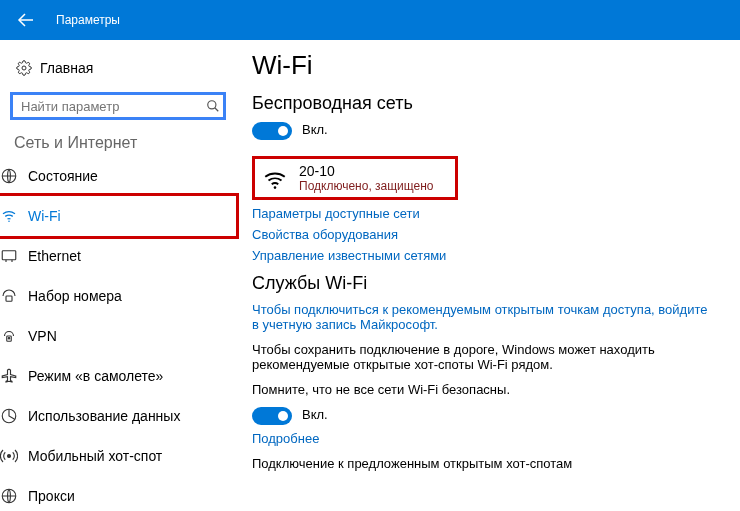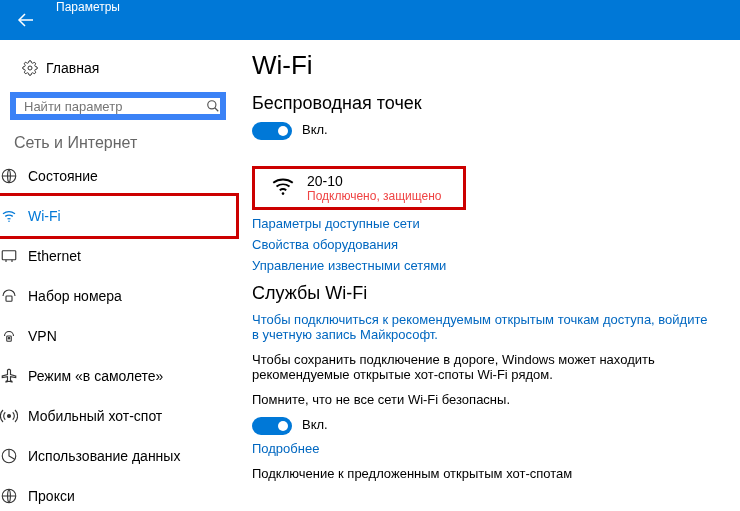--- a/index.html
+++ b/index.html
@@ -1,46 +1,46 @@
 <!DOCTYPE html>
 <html><head>
 <meta charset="utf-8">
 <style>
 html,body{margin:0;padding:0;font-family:"Segoe UI",Arial,sans-serif;font-size:14px;color:#000;background:#fff}
 .window{width:740px;height:511px;overflow:hidden;position:relative}
-.titlebar{height:40px;background:#0078d7;color:#fff;display:flex;padding:0}
+.titlebar{height:40px;background:#0078d7;color:#fff;display:flex;align-items:center;padding:0}
 .back-btn{width:52px;height:40px;display:flex;align-items:center;justify-content:center;cursor:pointer}
 .back-btn svg{stroke:#fff}
 .titlebar-label{font-size:12px;margin-left:4px}
 .body{display:flex;height:calc(100% - 40px)}
 .sidebar{width:236px;padding:10px 0 0 0;box-sizing:border-box}
-.home-item{display:flex;align-items:center;height:36px;padding-left:22px;cursor:pointer}
+.home-item{display:flex;align-items:center;height:36px;padding-left:16px;cursor:pointer}
 .home-item .icon{width:24px;display:flex;align-items:center;justify-content:flex-start}
 .search-wrap{margin:6px 10px 14px 10px}
-.search-box{width:100%;height:28px;border:6px solid #3b82f6;padding:0 28px 0 8px;box-sizing:border-box;font-size:13px;color:#555;outline:none}
+.search-box{width:100%;height:28px;border:3px solid #3b82f6;padding:0 28px 0 8px;box-sizing:border-box;font-size:13px;color:#555;outline:none}
 .search-holder{position:relative}
 .search-icon{position:absolute;right:6px;top:50%;transform:translateY(-50%)}
 .group-label{padding:0 10px 4px 14px;color:#666;font-size:16px}
 .nav-item{display:flex;align-items:center;height:40px;cursor:pointer;color:#000}
 .nav-item.active{color:#0078d7}
 .nav-item .icon{width:28px;display:flex;align-items:center}
 .nav-item .label{font-size:14px}
 .highlight-red{outline:3px solid #c00}
 .highlight-red-box{border:3px solid #c00}
 .content{flex:1;padding:10px 26px 0 16px;box-sizing:border-box;overflow:hidden}
 .h1{font-size:26px;font-weight:300;margin:0 0 12px 0}
 .h2{font-size:18px;font-weight:400;margin:10px 0 8px 0}
 .toggle-row{display:flex;margin-bottom:6px}
 .toggle{width:40px;height:18px;border-radius:10px;background:#0078d7;position:relative;margin-right:10px;cursor:pointer}
 .toggle .knob{width:10px;height:10px;background:#fff;border-radius:50%;position:absolute;top:4px;right:4px}
 .toggle-label{font-size:13px}
-.conn-box{display:flex;align-items:flex-start;margin-top:26px;margin-bottom:6px;padding:4px 6px 4px 12px;width:190px}
+.conn-box{display:flex;align-items:flex-end;margin-top:16px;margin-bottom:6px;padding:4px 6px 4px 4px;width:190px}
 .wifi-big-icon{width:32px;display:flex;justify-content:center;margin-right:8px}
 .conn-texts .ssid{font-size:14px}
-.conn-texts .status{font-size:12px;color:#ef4444}
+.conn-texts .status{font-size:12px;color:#7f1d1d}
 .link{color:#0067c0;font-size:13px;margin:6px 0;cursor:pointer;display:block}
 .p{font-size:13px;margin:10px 0}
 svg{display:block}
 </style>
 </head>
 <body>
 <div class="window">
 
 <div class="titlebar">
   <div class="back-btn">
@@ -138,52 +138,52 @@
         <svg width="18" height="18" viewBox="0 0 24 24" fill="none" stroke="#333" stroke-width="1.5">
               <path d="M21 12l-7-2V4l-2-1-2 1v6l-7 2v2l7-1v5l-2 1v1l4-1 4 1v-1l-2-1v-5l7 1z" fill="none"></path>
             </svg>
       </span>
       <span class="label">Режим «в самолете»</span>
     </div>
 
     <div class="nav-item">
       <span class="icon">
         <svg width="18" height="18" viewBox="0 0 24 24" fill="none" stroke="#333" stroke-width="1.5">
+              <circle cx="12" cy="12" r="9"></circle>
+              <path d="M12 3v9l7 4"></path>
+            </svg>
+      </span>
+      <span class="label">Использование данных</span>
+    </div>
+
+    <div class="nav-item">
+      <span class="icon">
+        <svg width="18" height="18" viewBox="0 0 24 24" fill="none" stroke="#333" stroke-width="1.5">
               <circle cx="12" cy="12" r="2" fill="#333"></circle>
               <path d="M7 7a7 7 0 0 0 0 10M17 7a7 7 0 0 1 0 10M4 4a11 11 0 0 0 0 16M20 4a11 11 0 0 1 0 16"></path>
             </svg>
       </span>
       <span class="label">Мобильный хот-спот</span>
     </div>
 
     <div class="nav-item">
       <span class="icon">
         <svg width="18" height="18" viewBox="0 0 24 24" fill="none" stroke="#333" stroke-width="1.5">
               <circle cx="12" cy="12" r="9"></circle>
-              <path d="M12 3v9l7 4"></path>
-            </svg>
-      </span>
-      <span class="label">Использование данных</span>
-    </div>
-
-    <div class="nav-item">
-      <span class="icon">
-        <svg width="18" height="18" viewBox="0 0 24 24" fill="none" stroke="#333" stroke-width="1.5">
-              <circle cx="12" cy="12" r="9"></circle>
               <path d="M3 12h18M12 3c2.5 3 2.5 15 0 18M12 3c-2.5 3-2.5 15 0 18"></path>
             </svg>
       </span>
       <span class="label">Прокси</span>
     </div>
   </div>
 
   <div class="content">
     <div class="h1">Wi-Fi</div>
 
-    <div class="h2">Беспроводная точек</div>
+    <div class="h2">Беспроводная сеть</div>
     <div class="toggle-row">
       <div class="toggle">
             <div class="knob"></div>
           </div>
       <span class="toggle-label">Вкл.</span>
     </div>
 
     <div class="conn-box highlight-red-box">
       <span class="wifi-big-icon">
         <svg width="26" height="26" viewBox="0 0 24 24" fill="none" stroke="#000" stroke-width="1.8">

